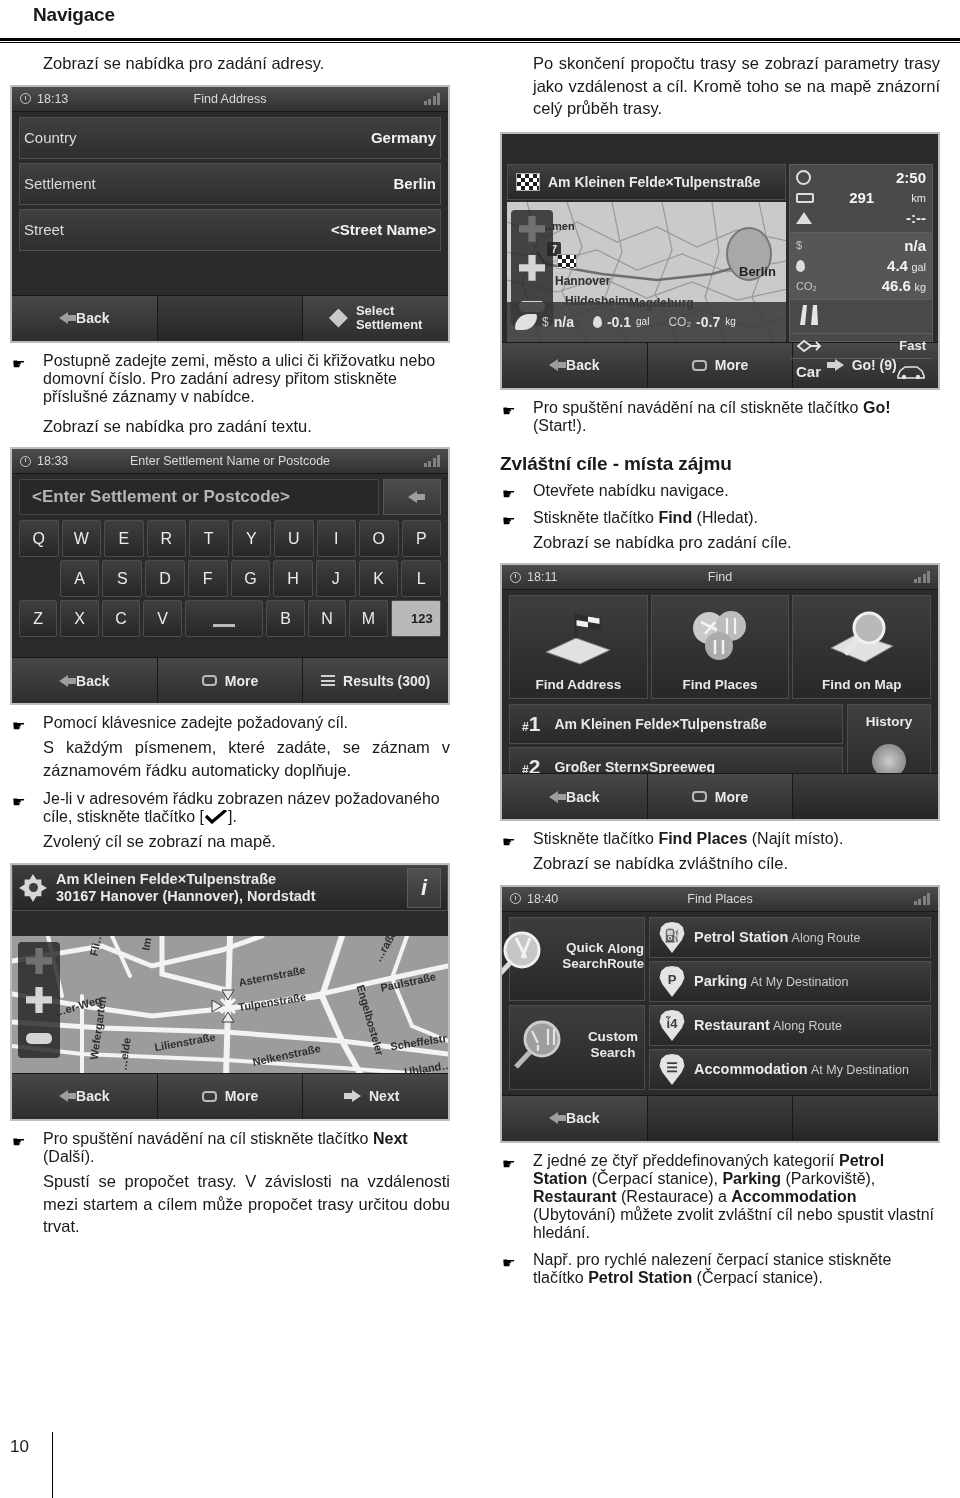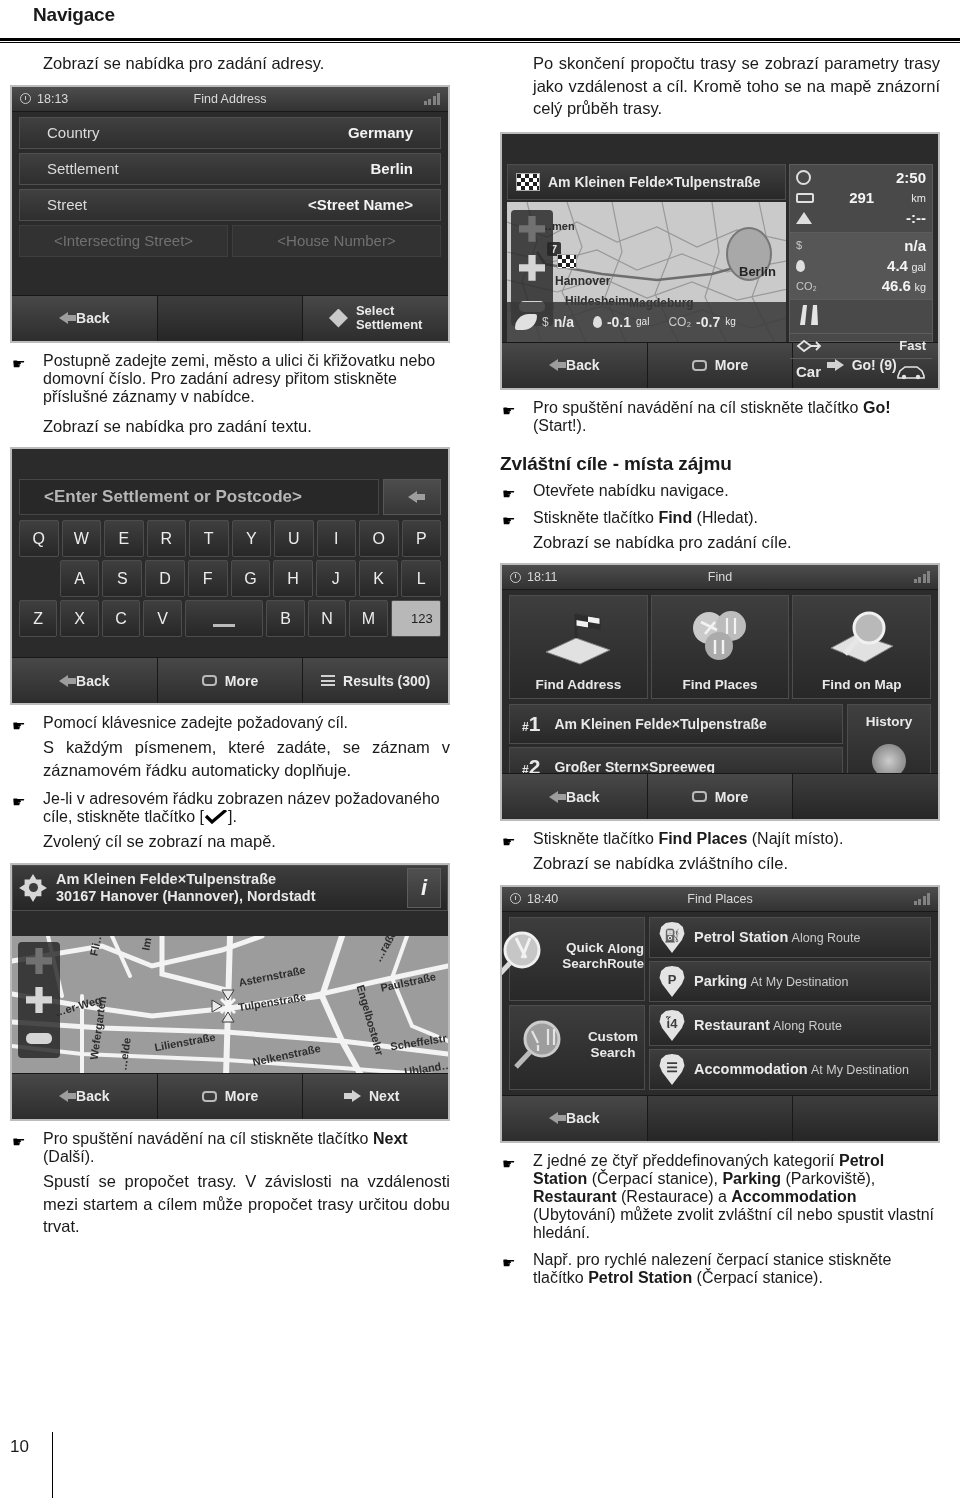--- a/index.html
+++ b/index.html
@@ -103,63 +103,63 @@
   .arrow-l { width:0;height:0;border-top:6px solid transparent;border-bottom:6px solid transparent;border-right:9px solid #9a9da0; position:relative;}
   .arrow-l:after{content:"";position:absolute;left:9px;top:-3px;width:8px;height:6px;background:#9a9da0;}
   .arrow-r { width:0;height:0;border-top:6px solid transparent;border-bottom:6px solid transparent;border-left:9px solid #cfd2d5; position:relative;}
   .arrow-r:after{content:"";position:absolute;left:-17px;top:-3px;width:8px;height:6px;background:#cfd2d5;}
   .more-ic { width:15px;height:11px;border:2px solid #b6b9bc;border-radius:4px;}
   .list-ic { width:14px;height:11px;display:flex;flex-direction:column;justify-content:space-between;}
   .list-ic i{display:block;height:2px;background:#cfd2d5;}
 
   
   .row-fa {
-    height:32px; margin-bottom:4px;
+    height:42px; margin-bottom:4px;
     background:linear-gradient(#3d4044,#2c2e32);
     border:1px solid #4c4f53;
     display:flex; align-items:center; justify-content:space-between;
-    padding:0 27px; font-size:15px; color:#d9dbde;
+    padding:0 4px; font-size:15px; color:#d9dbde;
   }
   .row-fa .val { font-weight:bold; color:#f2f3f4; }
   .row-fa.ghost { background:#303235; border-color:#3c3e42; }
   .row-fa.ghost span { color:#6e7174; }
   .fa-split { display:flex; gap:4px; }
   .fa-split .row-fa { flex:1; justify-content:center; margin-bottom:0; }
   .select-ic {
     width:19px;height:19px;background:#c6c9cc;
     clip-path:polygon(50% 0,100% 50%,50% 100%,0 50%);
     position:relative;
   }
   .fbtn.sel { flex-direction:row; }
   .fbtn.sel .lbl { display:flex;flex-direction:column;line-height:1.05;align-items:flex-start;font-size:13px;}
 
   
   .kb-input {
     height:36px; margin-bottom:5px; display:flex; gap:4px;
   }
   .kb-field {
     flex:1; background:#26282b; border:1px solid #43464a;
-    display:flex; align-items:center; padding-left:24px;
+    display:flex; align-items:center; padding-left:12px;
     font-size:17px; font-weight:bold; color:#b3b6b9;
   }
   .kb-bsp {
     width:58px; background:linear-gradient(#4a4d51,#34373b); border:1px solid #53565a;
     display:flex;align-items:center;justify-content:center;
   }
   .kb-row { display:flex; gap:3px; margin-bottom:3px; }
   .key {
     flex:1; height:37px; background:linear-gradient(#3c3f43,#25272b);
     border:1px solid #4a4d51; border-radius:2px;
     display:flex;align-items:center;justify-content:center;
     font-size:16px; color:#eceded;
   }
   .key.spacer { background:transparent; border:none; }
   .key.space { flex:2.1; }
   .key.space i{display:block;width:22px;height:3px;background:#b8bbbe;margin-top:14px;}
-  .key.num { background:#b5b8bb; color:#1d1f22; font-weight:normal; font-size:13px;padding-left:12px; }
+  .key.num { background:#b5b8bb; color:#1d1f22; font-weight:bold; font-size:13px;padding-left:12px; }
 
   
   .map-head {
     display:flex; align-items:center; gap:9px;
     background:linear-gradient(#3a3d41,#24262a);
     border:1px solid #4a4d51;
     padding:4px 6px; height:46px;
   }
   .map-head .ttl { flex:1; font-size:14.5px; font-weight:bold; line-height:1.15; }
   .map-head .ttl small { display:block; font-size:14.5px; font-weight:bold;}
@@ -312,28 +312,20 @@
         <span class="val">Germany</span>
       </div>
       <div class="row-fa">
         <span>Settlement</span>
         <span class="val">Berlin</span>
       </div>
       <div class="row-fa">
         <span>Street</span>
         <span class="val">&lt;Street Name&gt;</span>
       </div>
-      <div class="fa-split">
-        <div class="row-fa ghost">
-          <span>&lt;Intersecting Street&gt;</span>
-        </div>
-        <div class="row-fa ghost">
-          <span>&lt;House Number&gt;</span>
-        </div>
-      </div>
     </div>
     <div class="footbar">
       <div class="fbtn">
         <span class="arrow-l"></span>
         <span>Back</span>
       </div>
       <div class="fbtn blank"></div>
       <div class="fbtn sel">
         <span class="select-ic"></span>
         <span class="lbl">
@@ -345,20 +337,33 @@
   </div>
 
   <div class="bullet txt">
     <span class="hand">☛</span>
     <span>Postupně zadejte zemi, město a ulici či křižovatku nebo domovní číslo. Pro zadání adresy přitom stiskněte příslušné záznamy v nabídce.</span>
   </div>
   <div class="gap-s"></div>
   <p class="txt plain">Zobrazí se nabídka pro zadání textu.</p>
 
   <div class="shot">
+    <div class="titlebar">
+      <span class="tb-clock">
+        <span class="clock-ic"></span>
+        <span>18:33</span>
+      </span>
+      <span class="tb-title">Enter Settlement Name or Postcode</span>
+      <span class="tb-sig">
+          <i></i>
+          <i></i>
+          <i></i>
+          <i></i>
+        </span>
+    </div>
     <div class="body-area">
       <div class="kb-input">
         <div class="kb-field">&lt;Enter Settlement or Postcode&gt;</div>
         <div class="kb-bsp">
           <span class="arrow-l"></span>
         </div>
       </div>
       <div class="kb-row">
         <div class="key">Q</div>
         <div class="key">W</div>

